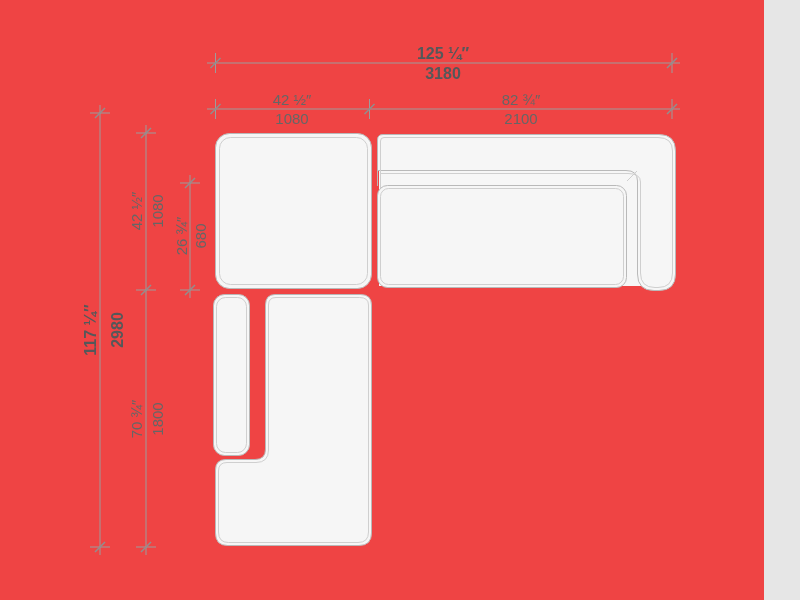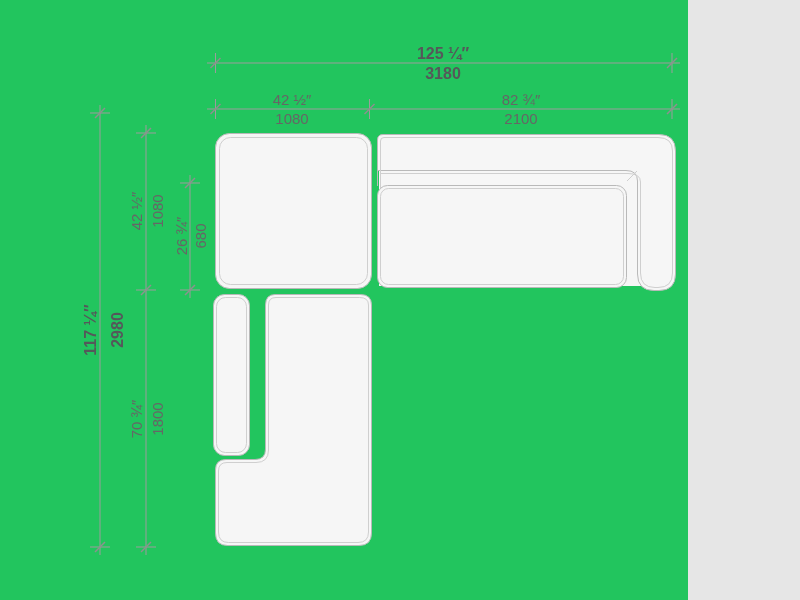--- a/index.html
+++ b/index.html
@@ -1,19 +1,19 @@
 <!DOCTYPE html>
 <html><head>
 <meta charset="utf-8">
 <style>
   html,body { margin:0; padding:0; }
   body { background:#e6e6e6; font-family:"Liberation Sans","DejaVu Sans",sans-serif; }
   .stage {
-    position:relative; width:688px; height:600px;
-    background:#22c55e; overflow:hidden;
+    position:relative; width:764px; height:600px;
+    background:#ef4444; overflow:hidden;
   }
   svg { position:absolute; inset:0; }
 
   
   .outer  { fill:#f6f6f6; stroke:#b9b9b9; stroke-width:1; }
   .inner  { fill:none;    stroke:#cfcfcf; stroke-width:1; }
   .underlay { fill:#f6f6f6; stroke:none; }
   line.outer { fill:none; }
 
   

